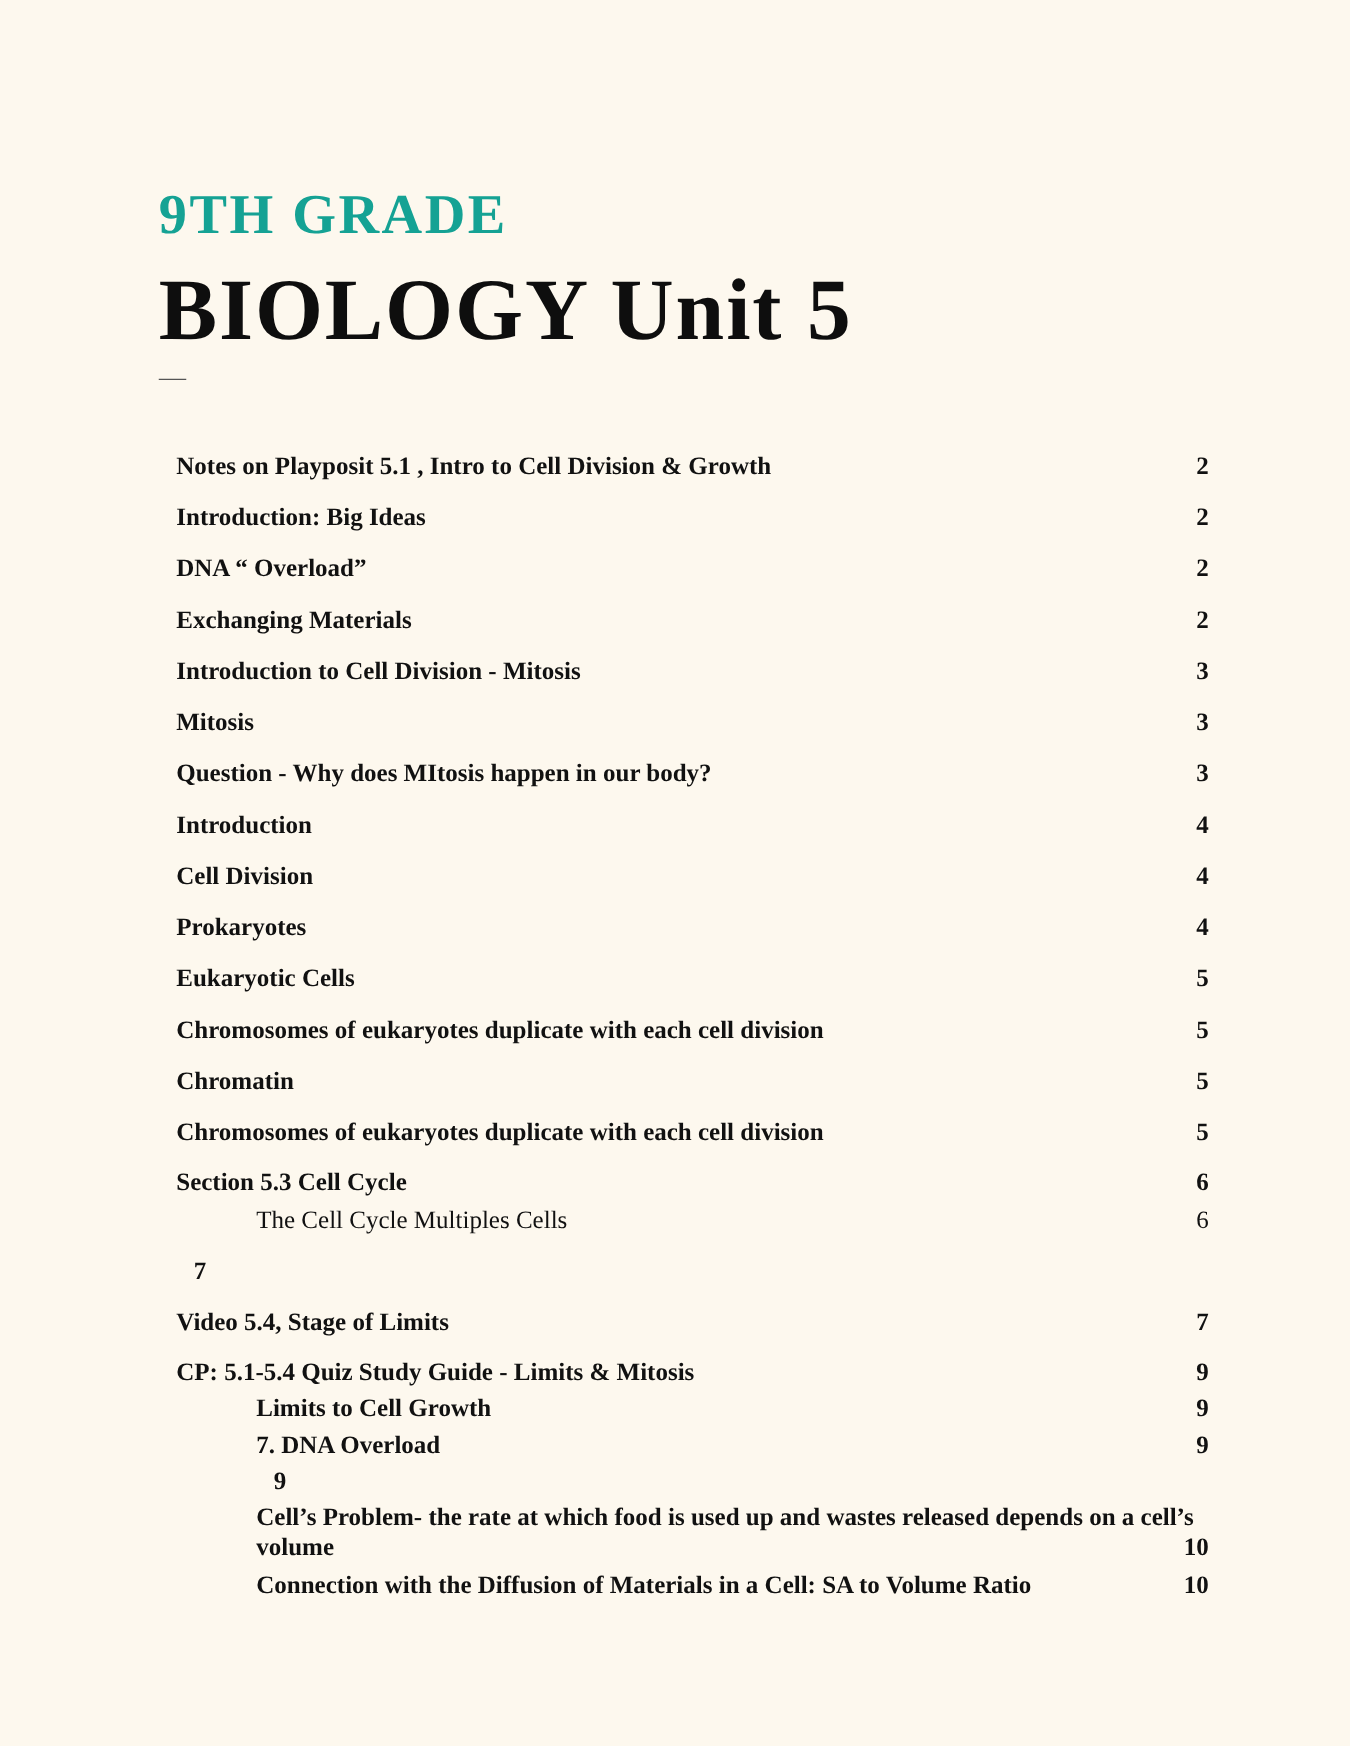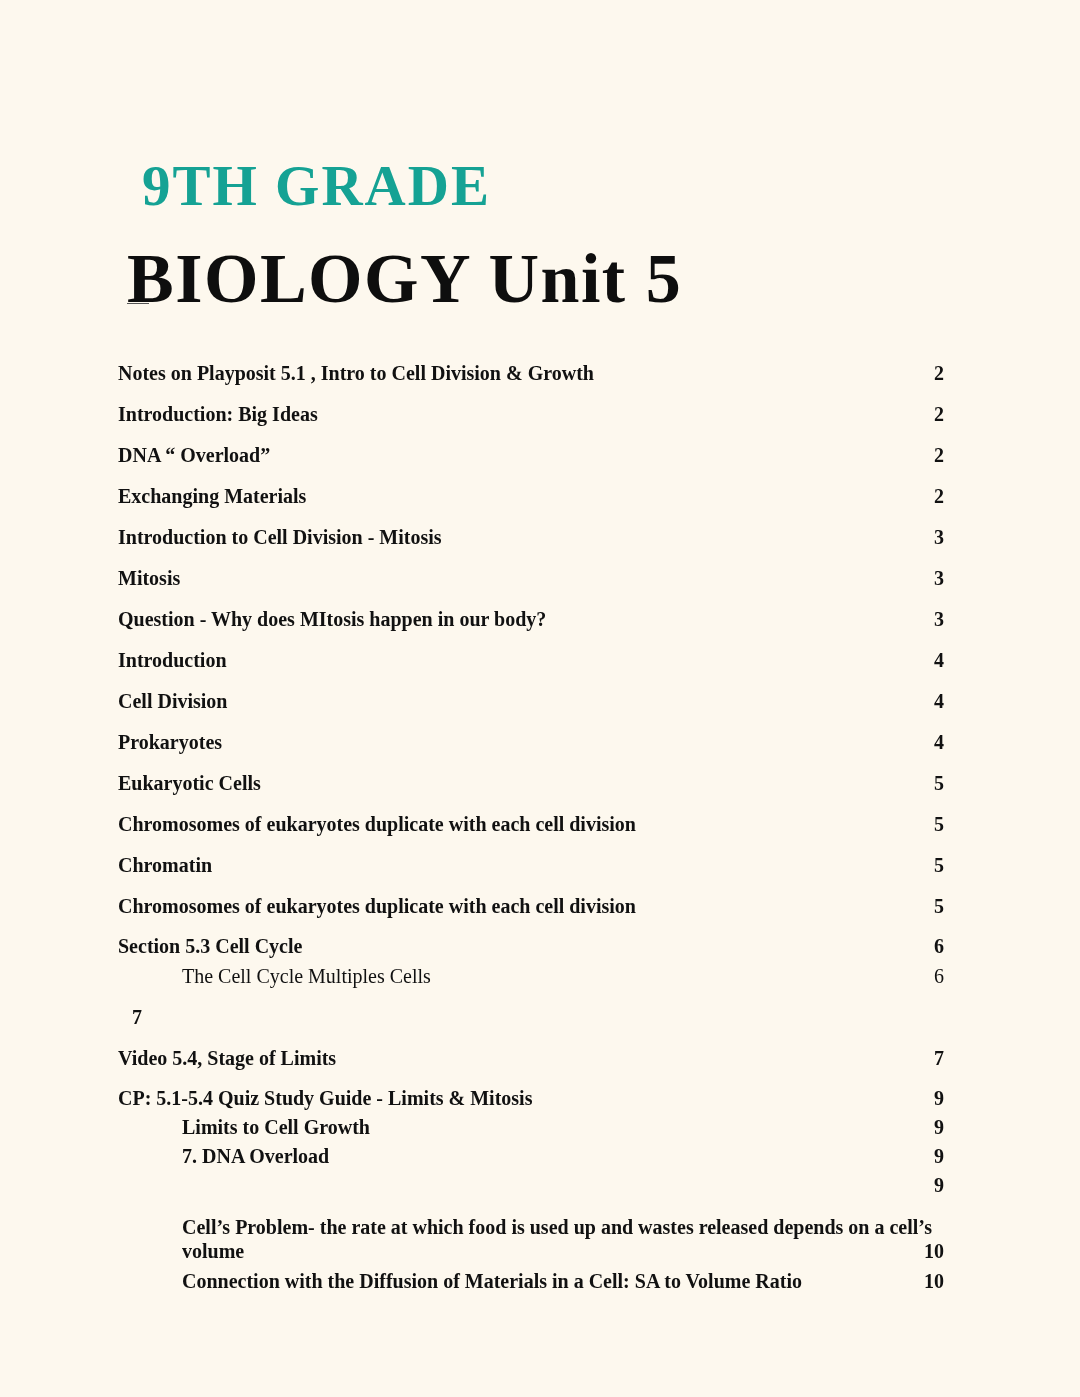--- a/index.html
+++ b/index.html
@@ -16,25 +16,25 @@
       color: #111111;
     }
     .title-block {
       position: absolute;
       left: 127px;
       top: 132px;
     }
     .title-line1 {
       font-family: "Liberation Serif", "DejaVu Serif", serif;
       font-weight: bold;
-      font-size: 57px;
+      font-size: 45px;
       line-height: 78px;
       color: #15a294;
       letter-spacing: 2px;
-      margin: 15px;
+      margin: 0;
       white-space: nowrap;
     }
     .title-line2 {
       font-family: "Liberation Serif", "DejaVu Serif", serif;
       font-weight: bold;
       font-size: 70px;
       line-height: 78px;
       color: #0e0e0e;
       letter-spacing: 1.5px;
       margin: 0;
@@ -44,55 +44,53 @@
     .title-rule {
       position: absolute;
       left: 127px;
       top: 303px;
       width: 22px;
       height: 1px;
       background: #555555;
     }
     .toc {
       position: absolute;
-      left: 118px;
+      left: 141px;
       top: 358px;
       width: 826px;
     }
     .toc-row {
       position: relative;
       display: flex;
       justify-content: space-between;
       align-items: baseline;
       font-family: "Liberation Serif", "DejaVu Serif", serif;
       font-size: 20px;
       font-weight: bold;
       height: 41px;
       line-height: 30px;
       white-space: nowrap;
     }
     .toc-row.tight {
       height: 29px;
       line-height: 28px;
-      justify-content: flex-end;
     }
     .toc-row.sub {
       padding-left: 64px;
     }
     .toc-row.light {
       font-weight: normal;
     }
     .toc-row.wrap {
       height: auto;
       display: block;
       white-space: normal;
       line-height: 24px;
       padding-top: 2px;
       padding-bottom: 4px;
-      margin-top: 13px;
     }
     .toc-row.wrap .toc-label {
       display: block;
       padding-right: 0;
     }
     .toc-row.wrap .toc-page {
       position: absolute;
       right: 0;
       bottom: 4px;
     }

